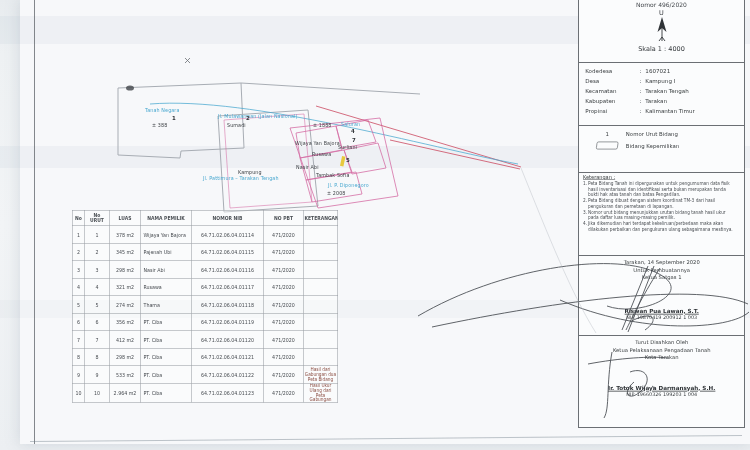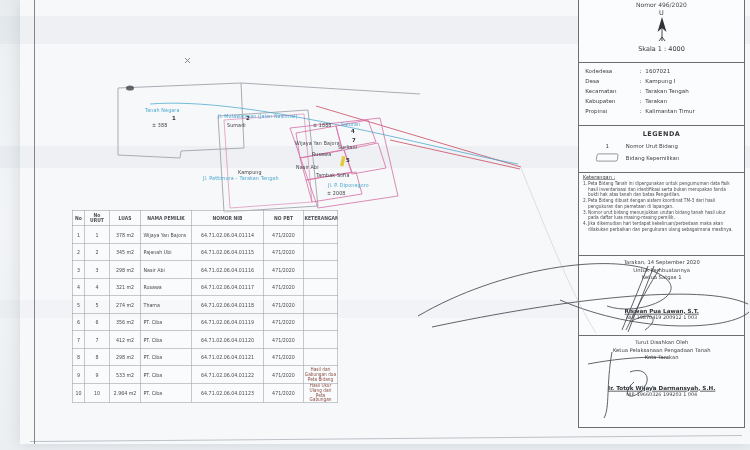--- a/index.html
+++ b/index.html
@@ -282,21 +282,20 @@
           </div>
           <div class="inf-row">
             <span class="inf-lbl">Propinsi</span>
             <span class="inf-col"></span>
             <span class="inf-val">Kalimantan Timur</span>
           </div>
         </div>
     </div>
 
     <div class="sec sec-c">
-      <div class="leg-title">LEGENDA</div>
       <div class="scale60" id="legend-items">
           <div class="leg-row">
             <span class="leg-sym">1</span>
             <span class="leg-lab">Nomor Urut Bidang</span>
           </div>
           <div class="leg-row">
             <span class="leg-sym"><span class="leg-shape"></span></span>
             <span class="leg-lab">Bidang Kepemilikan</span>
           </div>
         </div>

